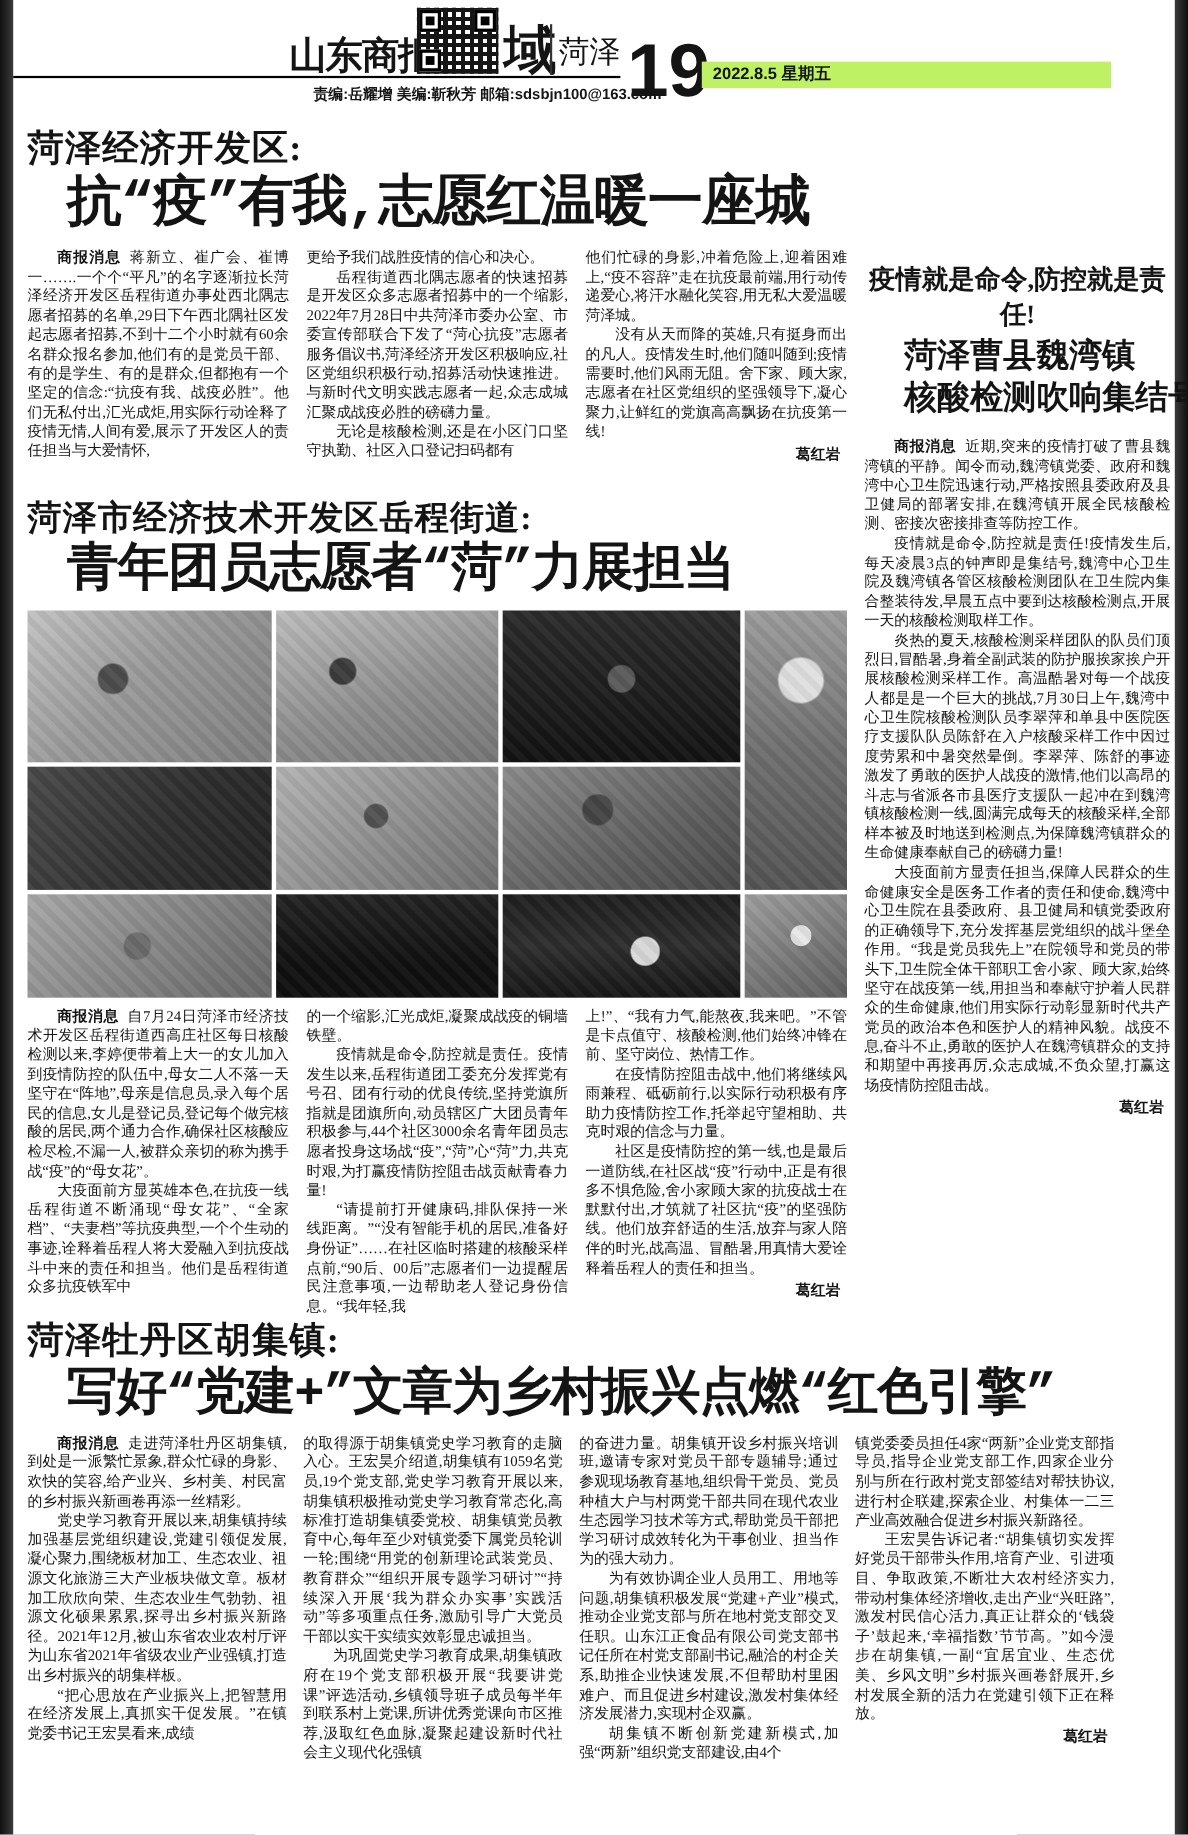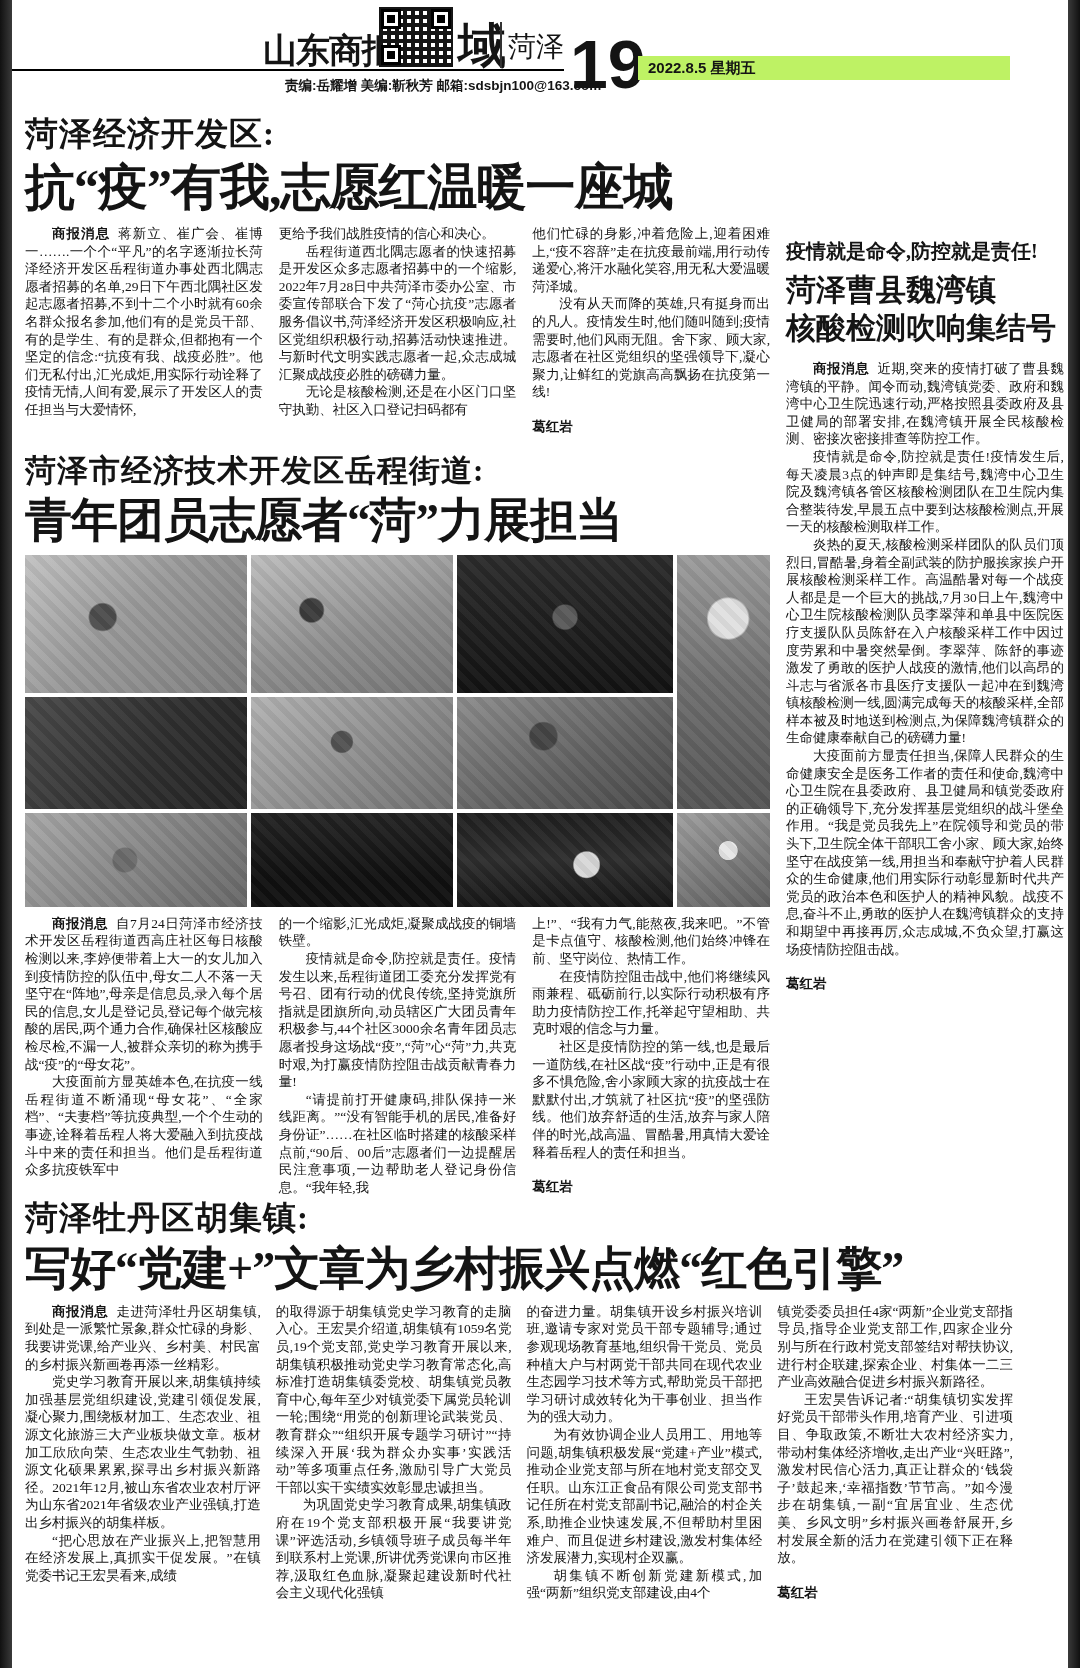--- a/index.html
+++ b/index.html
@@ -28,41 +28,41 @@
   .datebar{position:absolute;left:638px;top:56px;width:372px;height:24px;background:#bef264;
            font-family:"Liberation Sans",sans-serif;font-weight:700;font-size:15px;
            line-height:24px;padding-left:10px;box-sizing:border-box;}
   .editors{position:absolute;left:285px;top:77px;font-family:"Liberation Sans",sans-serif;
            font-weight:700;font-size:13.5px;}
   .header-rule{position:absolute;left:12px;top:69px;width:552px;height:2px;background:#000;}
 
   
   .block{position:absolute;}
   .kicker{font-family:Liberation Serif, serif;font-weight:700;letter-spacing:1px;}
-  .headline{font-family:Liberation Serif, serif;font-weight:900;line-height:1.04;
-            letter-spacing:-1px;white-space:nowrap;}
+  .headline{font-family:Liberation Mono, monospace;font-weight:900;line-height:1.04;
+            letter-spacing:-1px;white-space:nowrap;margin-left:36px;}
   .cols{display:flex;gap:16px;}
   .col{flex:1;min-width:0;}
   .bodytext p{margin:0;font-size:13.5px;line-height:17.6px;text-align:justify;
               word-break:break-all;}
   .pi{text-indent:2em;}
   .pc{text-indent:0;}
   .lead{font-family:Liberation Sans, sans-serif;font-weight:700;margin-right:8px;}
-  .byline{text-align:left;font-family:"Liberation Sans",sans-serif;font-weight:700;
-          font-size:13.5px;margin-top:17px;padding-right:6px;}
+  .byline{text-align:right;font-family:"Liberation Sans",sans-serif;font-weight:700;
+          font-size:13.5px;margin-top:3px;padding-right:6px;}
 
   
   #a1{left:25px;top:112px;width:745px;}
   #a1 .kicker{font-size:33px;}
   #a1 .headline{font-size:50px;margin-top:4px;}
   #a1 .cols{margin-top:12px;}
 
   
   #sb{left:786px;top:238px;width:278px;}
-  #sb .kicker{font-size:20px;letter-spacing:0;}
+  #sb .kicker{font-size:24px;letter-spacing:0;text-align:center;}
   #sb .headline{font-size:30px;margin-top:6px;line-height:1.25;letter-spacing:0;}
   #sb .bodytext{margin-top:14px;}
 
   
   #a2{left:25px;top:450px;width:745px;}
   #a2 .kicker{font-size:31px;}
   #a2 .headline{font-size:47px;margin-top:4px;}
   #a2 .cols{margin-top:8px;}
 
   
@@ -182,21 +182,21 @@
         <div class="byline">葛红岩</div>
       </div>
     </div>
   </div>
 
   <div class="block" id="a3">
     <div class="kicker">菏泽牡丹区胡集镇:</div>
     <div class="headline">写好“党建+”文章为乡村振兴点燃“红色引擎”</div>
     <div class="cols bodytext">
       <div class="col">
-        <p class="pi"><b class="lead">商报消息</b><span>走进菏泽牡丹区胡集镇,到处是一派繁忙景象,群众忙碌的身影、我要讲党课,给产业兴、乡村美、村民富的乡村振兴新画卷再添一丝精彩。</span></p>
+        <p class="pi"><b class="lead">商报消息</b><span>走进菏泽牡丹区胡集镇,到处是一派繁忙景象,群众忙碌的身影、欢快的笑容,给产业兴、乡村美、村民富的乡村振兴新画卷再添一丝精彩。</span></p>
         <p class="pi">党史学习教育开展以来,胡集镇持续加强基层党组织建设,党建引领促发展,凝心聚力,围绕板材加工、生态农业、祖源文化旅游三大产业板块做文章。板材加工欣欣向荣、生态农业生气勃勃、祖源文化硕果累累,探寻出乡村振兴新路径。2021年12月,被山东省农业农村厅评为山东省2021年省级农业产业强镇,打造出乡村振兴的胡集样板。</p>
         <p class="pi">“把心思放在产业振兴上,把智慧用在经济发展上,真抓实干促发展。”在镇党委书记王宏昊看来,成绩</p>
       </div>
       <div class="col">
         <p class="pc">的取得源于胡集镇党史学习教育的走脑入心。王宏昊介绍道,胡集镇有1059名党员,19个党支部,党史学习教育开展以来,胡集镇积极推动党史学习教育常态化,高标准打造胡集镇委党校、胡集镇党员教育中心,每年至少对镇党委下属党员轮训一轮;围绕“用党的创新理论武装党员、教育群众”“组织开展专题学习研讨”“持续深入开展‘我为群众办实事’实践活动”等多项重点任务,激励引导广大党员干部以实干实绩实效彰显忠诚担当。</p>
         <p class="pi">为巩固党史学习教育成果,胡集镇政府在19个党支部积极开展“我要讲党课”评选活动,乡镇领导班子成员每半年到联系村上党课,所讲优秀党课向市区推荐,汲取红色血脉,凝聚起建设新时代社会主义现代化强镇</p>
       </div>
       <div class="col">
         <p class="pc">的奋进力量。胡集镇开设乡村振兴培训班,邀请专家对党员干部专题辅导;通过参观现场教育基地,组织骨干党员、党员种植大户与村两党干部共同在现代农业生态园学习技术等方式,帮助党员干部把学习研讨成效转化为干事创业、担当作为的强大动力。</p>
         <p class="pi">为有效协调企业人员用工、用地等问题,胡集镇积极发展“党建+产业”模式,推动企业党支部与所在地村党支部交叉任职。山东江正食品有限公司党支部书记任所在村党支部副书记,融洽的村企关系,助推企业快速发展,不但帮助村里困难户、而且促进乡村建设,激发村集体经济发展潜力,实现村企双赢。</p>

